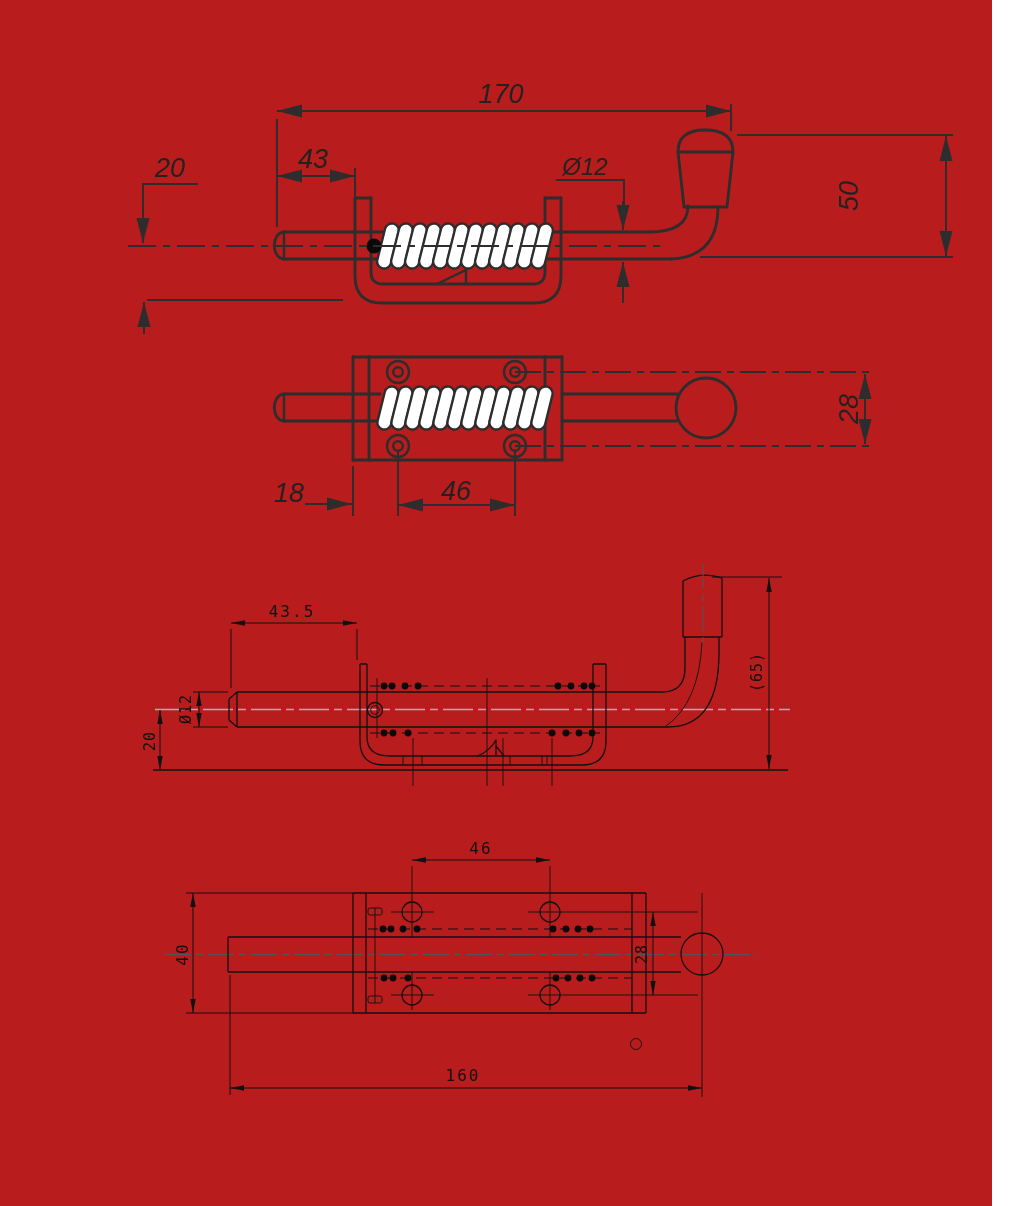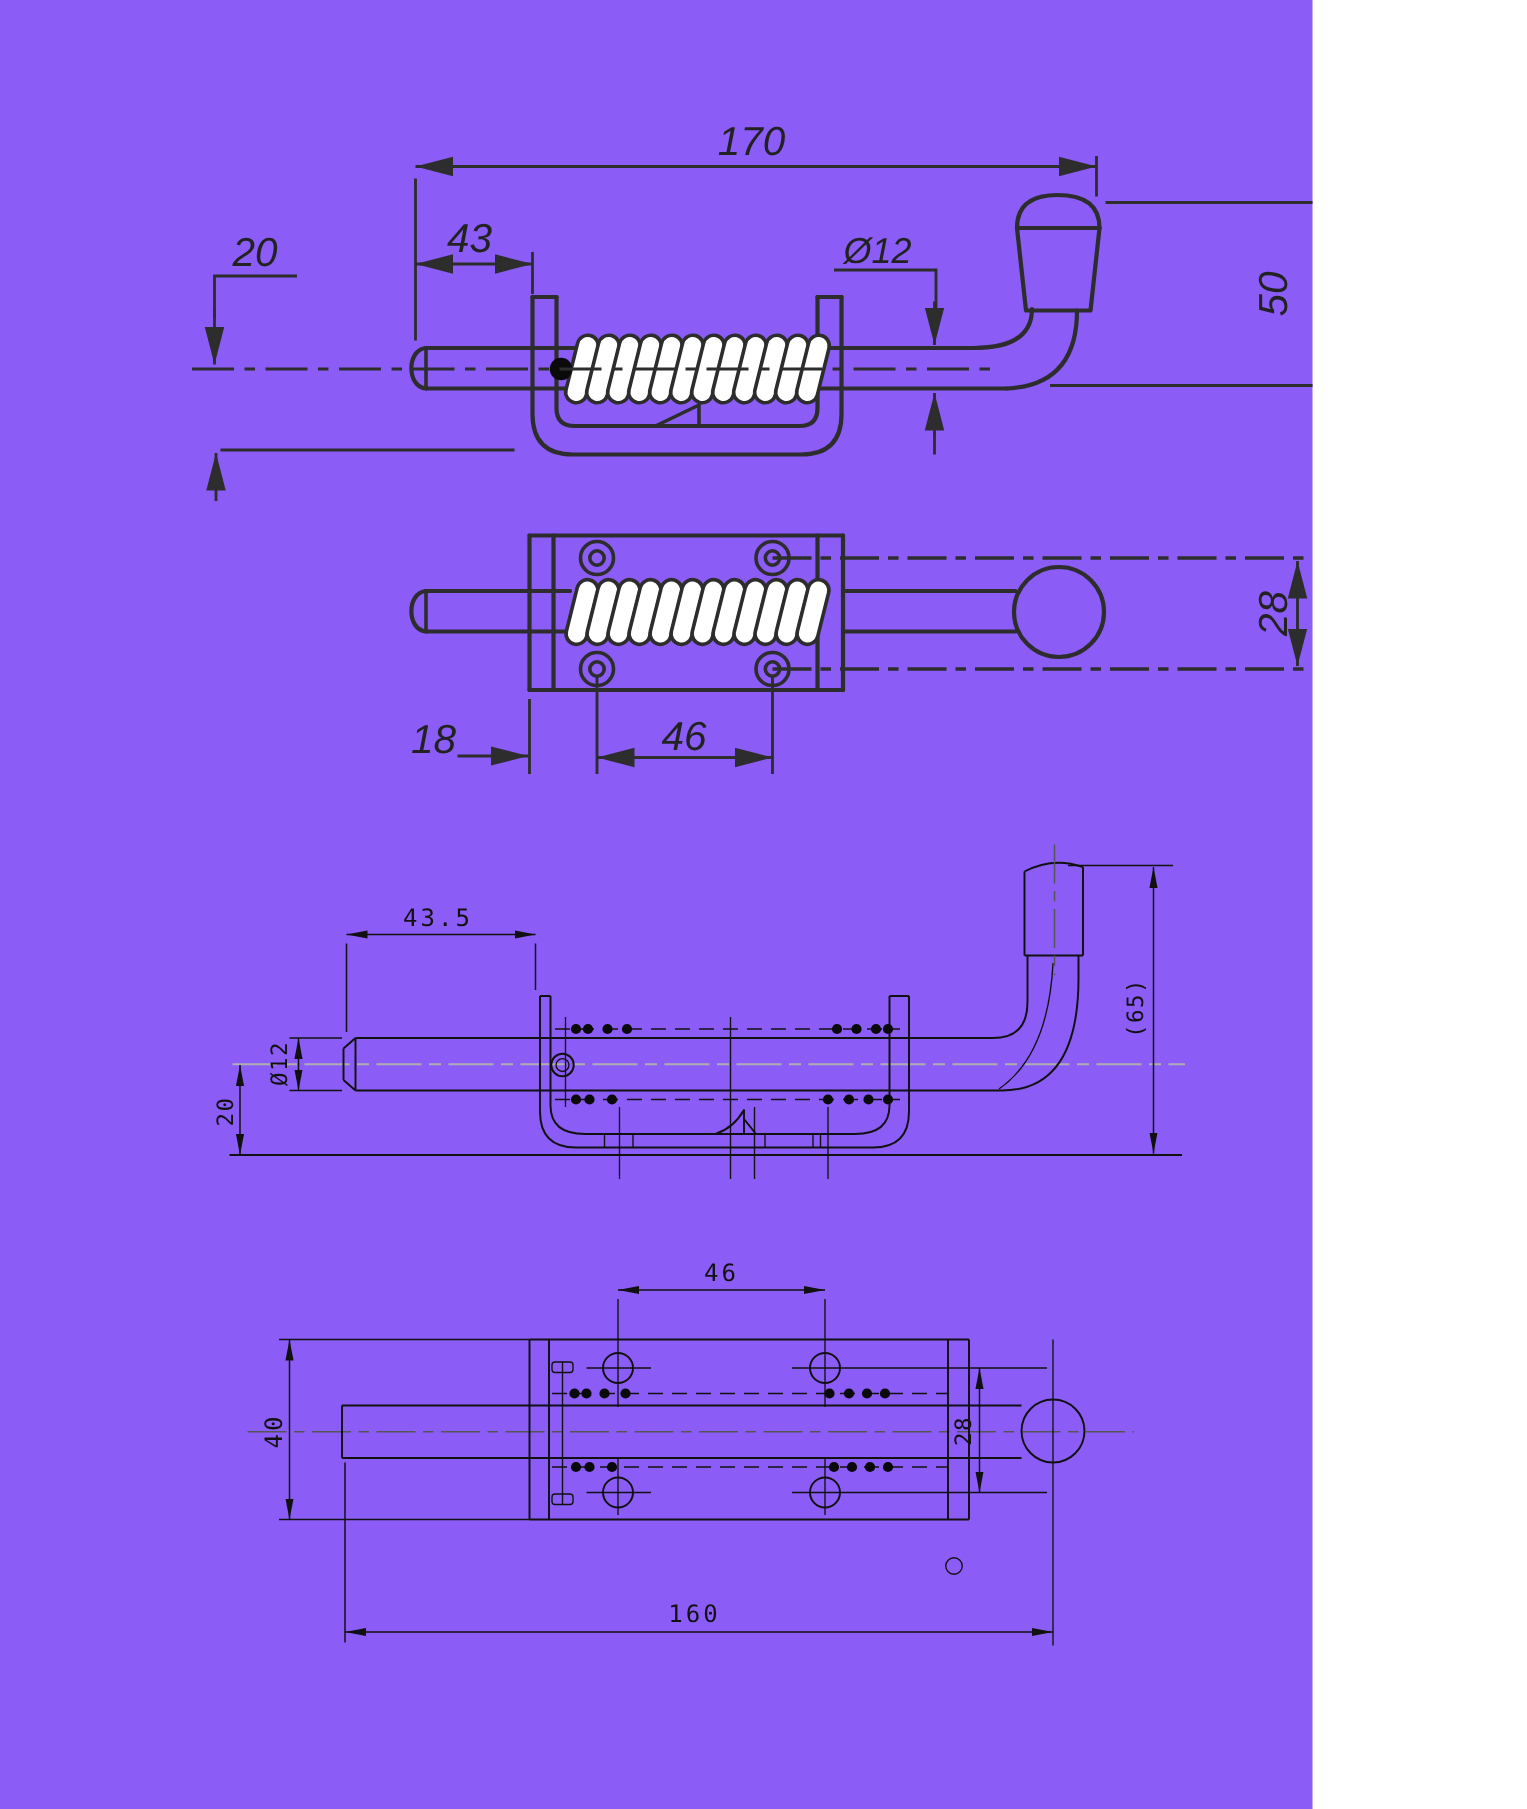--- a/index.html
+++ b/index.html
@@ -1,16 +1,16 @@
 <!DOCTYPE html>
 <html><head>
 <meta charset="utf-8">
 <style>
   html,body{margin:0;padding:0;background:#fff;}
-  #stage{position:relative;width:875px;height:1206px;background:#8b5cf6;overflow:hidden;}
+  #stage{position:relative;width:992px;height:1206px;background:#b91c1c;overflow:hidden;}
   svg{position:absolute;inset:0;}
   .pS{stroke:#2d2d2d;stroke-width:2.8;fill:none;stroke-linecap:round;stroke-linejoin:round;}
   .pS2{stroke:#2d2d2d;stroke-width:2.4;fill:none;stroke-linecap:round;}
   .coilS{fill:#fff;stroke:#2d2d2d;stroke-width:2.4;}
   .dimS{stroke:#2d2d2d;stroke-width:1.9;fill:none;}
   .clS{stroke:#2d2d2d;stroke-width:1.9;fill:none;stroke-dasharray:28 7 7 7;}
   .phS{stroke:#2d2d2d;stroke-width:2.2;fill:none;stroke-dasharray:26 6 7 6;}
   .pC{stroke:#111;stroke-width:1.3;fill:none;stroke-linejoin:round;}
   .pCt{stroke:#111;stroke-width:0.9;fill:none;}
   .dimC{stroke:#111;stroke-width:1;fill:none;}

